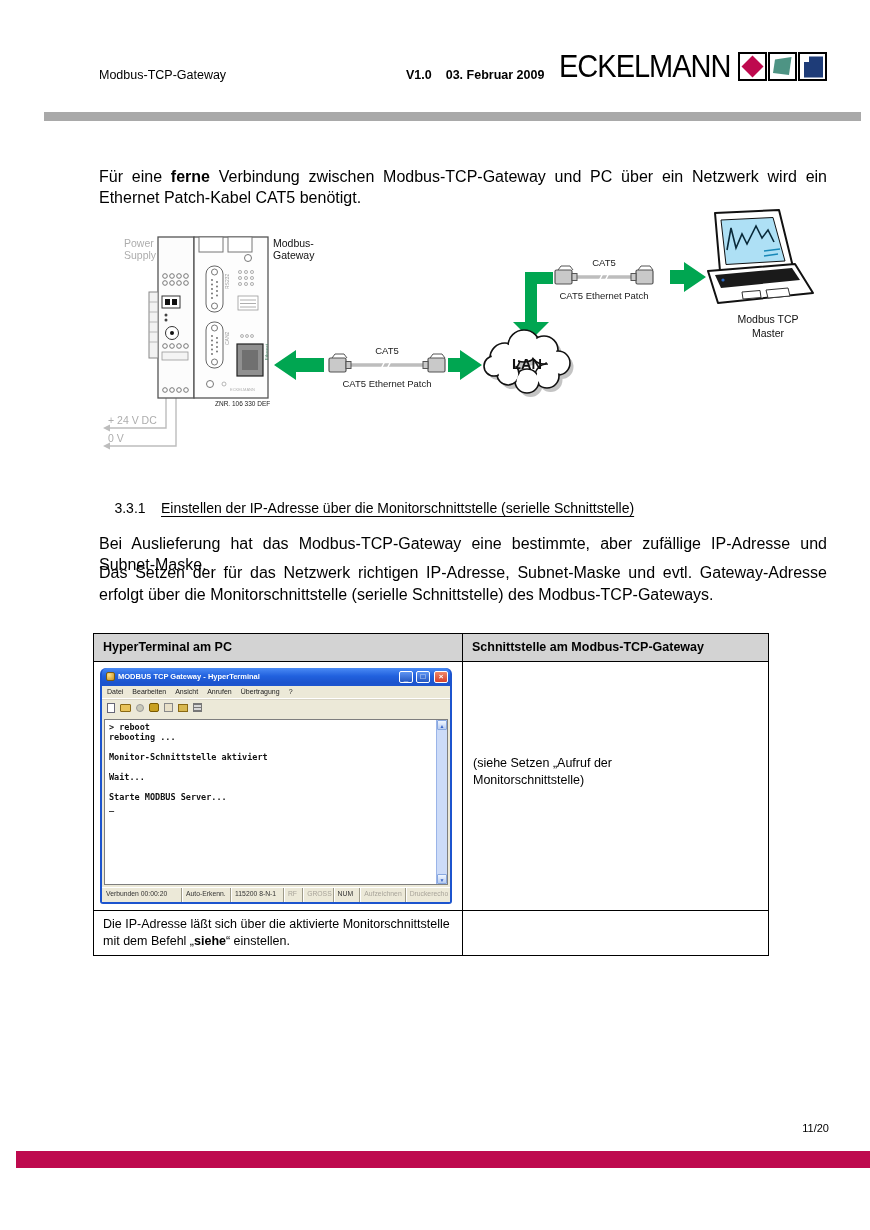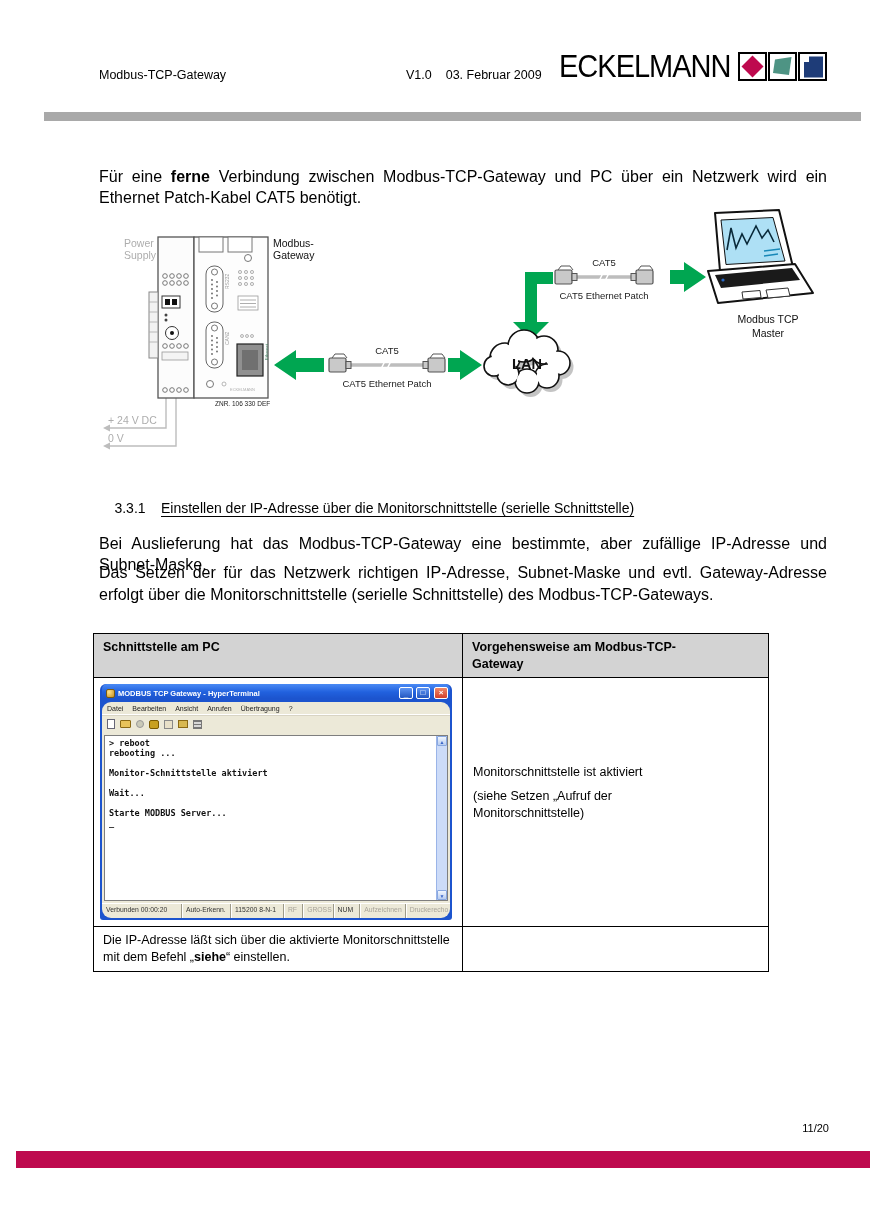--- a/index.html
+++ b/index.html
@@ -4,21 +4,21 @@
 <style>
   * { margin:0; padding:0; box-sizing:border-box; }
   html,body { background:#fff; }
   .page {
     position:relative; width:870px; height:1168px; background:#fff;
     font-family:"Liberation Sans", sans-serif; color:#000; overflow:hidden;margin-left:16px;
   }
   
   .doc-title { position:absolute; left:83px; top:68px; font-size:12.5px; }
   .version-date { position:absolute; left:390px; top:68px; font-size:12.5px; }
-  .version-date span { margin-right:14px; }
+  .version-date span { margin-right:14px;font-weight:bold; }
   .logo { position:absolute; left:543px; top:50px; display:flex; align-items:center; gap:7px; }
   .logo-text { font-size:29px; letter-spacing:-1px; font-weight:400; transform:scaleY(1.05); }
   .header-rule { position:absolute; left:28px; top:112px; width:817px; height:9px; background:#A9A9A9; }
   
   .para { position:absolute; left:83px; width:728px; font-size:16px; line-height:21px; text-align:justify; }
   .intro { top:166px; }
   .p1 { top:533px; }
   .p2 { top:562px; line-height:22px; }
   .section-heading { position:absolute; left:83px; top:500px; font-size:14px; display:flex; }
   .section-number { width:62px; flex:none;text-align:center; }
@@ -47,21 +47,21 @@
           font-size:7.5px; font-weight:bold; border-radius:5px 5px 0 0; }
   .term-title-text { flex:1; white-space:nowrap; overflow:hidden; }
   .ht-icon { width:9px; height:9px; flex:none; border:1px solid #7A5A10; border-radius:2px;
           background:radial-gradient(circle at 30% 30%, #FFE28A, #C89020); }
   .tbtn { width:14px; height:12px; flex:none; border:1px solid #fff; border-radius:2px;
           display:flex; align-items:center; justify-content:center;
           color:#fff; font-size:8px; line-height:8px; font-weight:bold;
           background:linear-gradient(180deg,#5E94F2,#2356C0); }
   .tbtn.close { background:linear-gradient(180deg,#F08868,#D4402C); margin-left:1px; }
   .tbtn .mini { position:relative; top:2px; }
-  .term-client { background:#ECE9D8; height:216px; display:flex; flex-direction:column;border-radius:9px; }
+  .term-client { background:#ECE9D8; height:216px; display:flex; flex-direction:column; }
   .term-menu { height:13px; display:flex; gap:9px; align-items:center; padding-left:5px;
           font-size:7px; color:#222; border-bottom:1px solid #fff; box-shadow:0 1px 0 #D8D4C4; }
   .term-tools { height:18px; display:flex; gap:5px; align-items:center; padding-left:5px; }
   .ticon { display:inline-block; }
   .i-doc { width:8px; height:10px; background:#fff; border:1px solid #667; }
   .i-folder { width:11px; height:8px; background:#E8C35A; border:1px solid #8A6914; border-radius:1px; }
   .i-circle { width:8px; height:8px; background:#C9C9B8; border:1px solid #999; border-radius:50%; }
   .i-phone { width:10px; height:9px; background:#C8A020; border:1px solid #7A5A00; border-radius:2px; }
   .i-send { width:9px; height:9px; background:#E8E0C8; border:1px solid #888; }
   .i-recv { width:10px; height:8px; background:#D8B850; border:1px solid #8A6914; }
@@ -297,23 +297,23 @@
   <div class="section-heading">
     <span class="section-number">3.3.1</span>
     <span class="section-title">Einstellen der IP-Adresse über die Monitorschnittstelle (serielle Schnittstelle)</span>
   </div>
 
   <p class="para p1">Bei Auslieferung hat das Modbus-TCP-Gateway eine bestimmte, aber zufällige IP-Adresse und Subnet-Maske.</p>
   <p class="para p2">Das Setzen der für das Netzwerk richtigen IP-Adresse, Subnet-Maske und evtl. Gateway-Adresse erfolgt über die Monitorschnittstelle (serielle Schnittstelle) des Modbus-TCP-Gateways.</p>
 
   <div class="tbl">
     <div class="tbl-row tbl-head">
-      <div class="cell cell-left">Schnittstelle am PC</div>
+      <div class="cell cell-left">HyperTerminal am PC</div>
       <div class="cell head-col2">
-          <span>Vorgehensweise am Modbus-TCP-Gateway</span>
+          <span>Schnittstelle am Modbus-TCP-Gateway</span>
         </div>
     </div>
     <div class="tbl-row tbl-main">
       <div class="cell cell-left">
 
         <div class="term">
           <div class="term-title">
             <span class="ht-icon"></span>
             <span class="term-title-text">MODBUS TCP Gateway - HyperTerminal</span>
             <span class="tbtn">
@@ -363,21 +363,20 @@
               <span class="scell w4 dim">GROSS</span>
               <span class="scell w5">NUM</span>
               <span class="scell w6 dim">Aufzeichnen</span>
               <span class="scell w7 dim">Druckerecho</span>
             </div>
           </div>
         </div>
 
       </div>
       <div class="cell cell-right">
-        <div>Monitorschnittstelle ist aktiviert</div>
         <div class="right-line2">(siehe Setzen „Aufruf der Monitorschnittstelle)</div>
       </div>
     </div>
     <div class="tbl-row tbl-bottom">
       <div class="cell cell-left"><span>Die IP-Adresse läßt sich über die aktivierte Monitorschnittstelle mit dem Befehl „</span><span class="bold">siehe</span><span>“ einstellen.</span></div>
       <div class="cell"></div>
     </div>
   </div>
 
   <div class="page-num">11/20</div>

